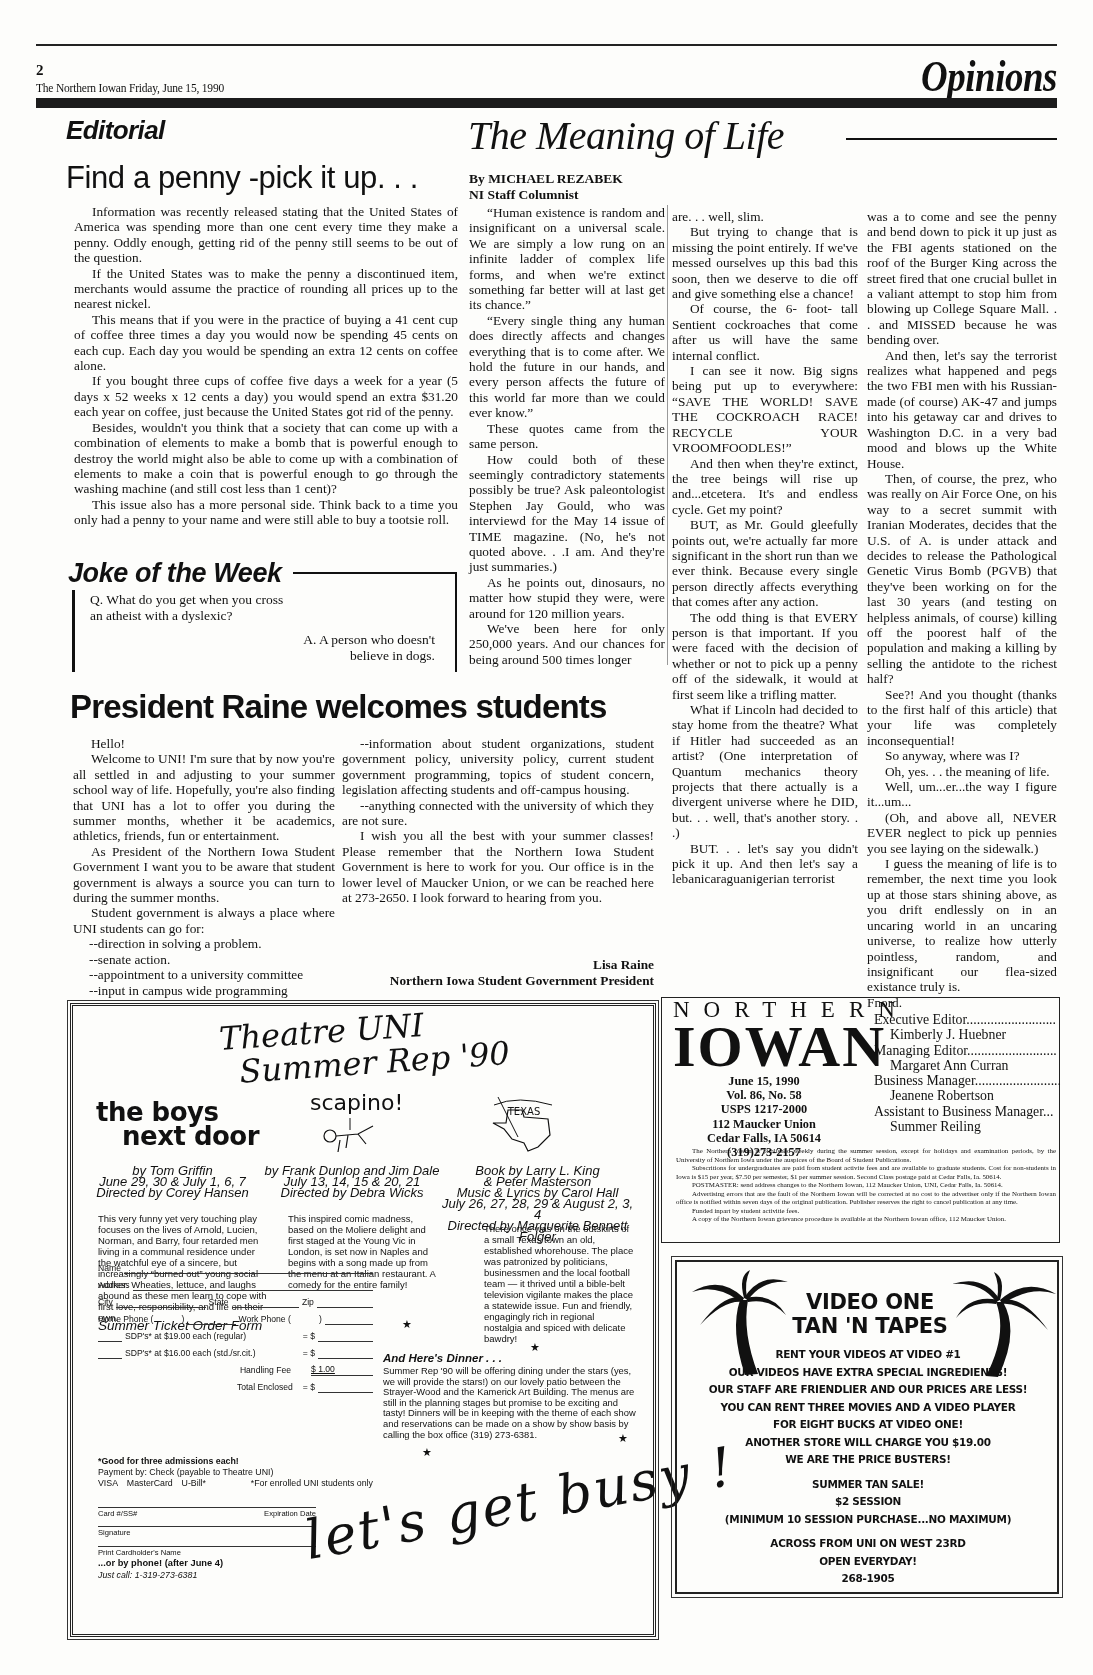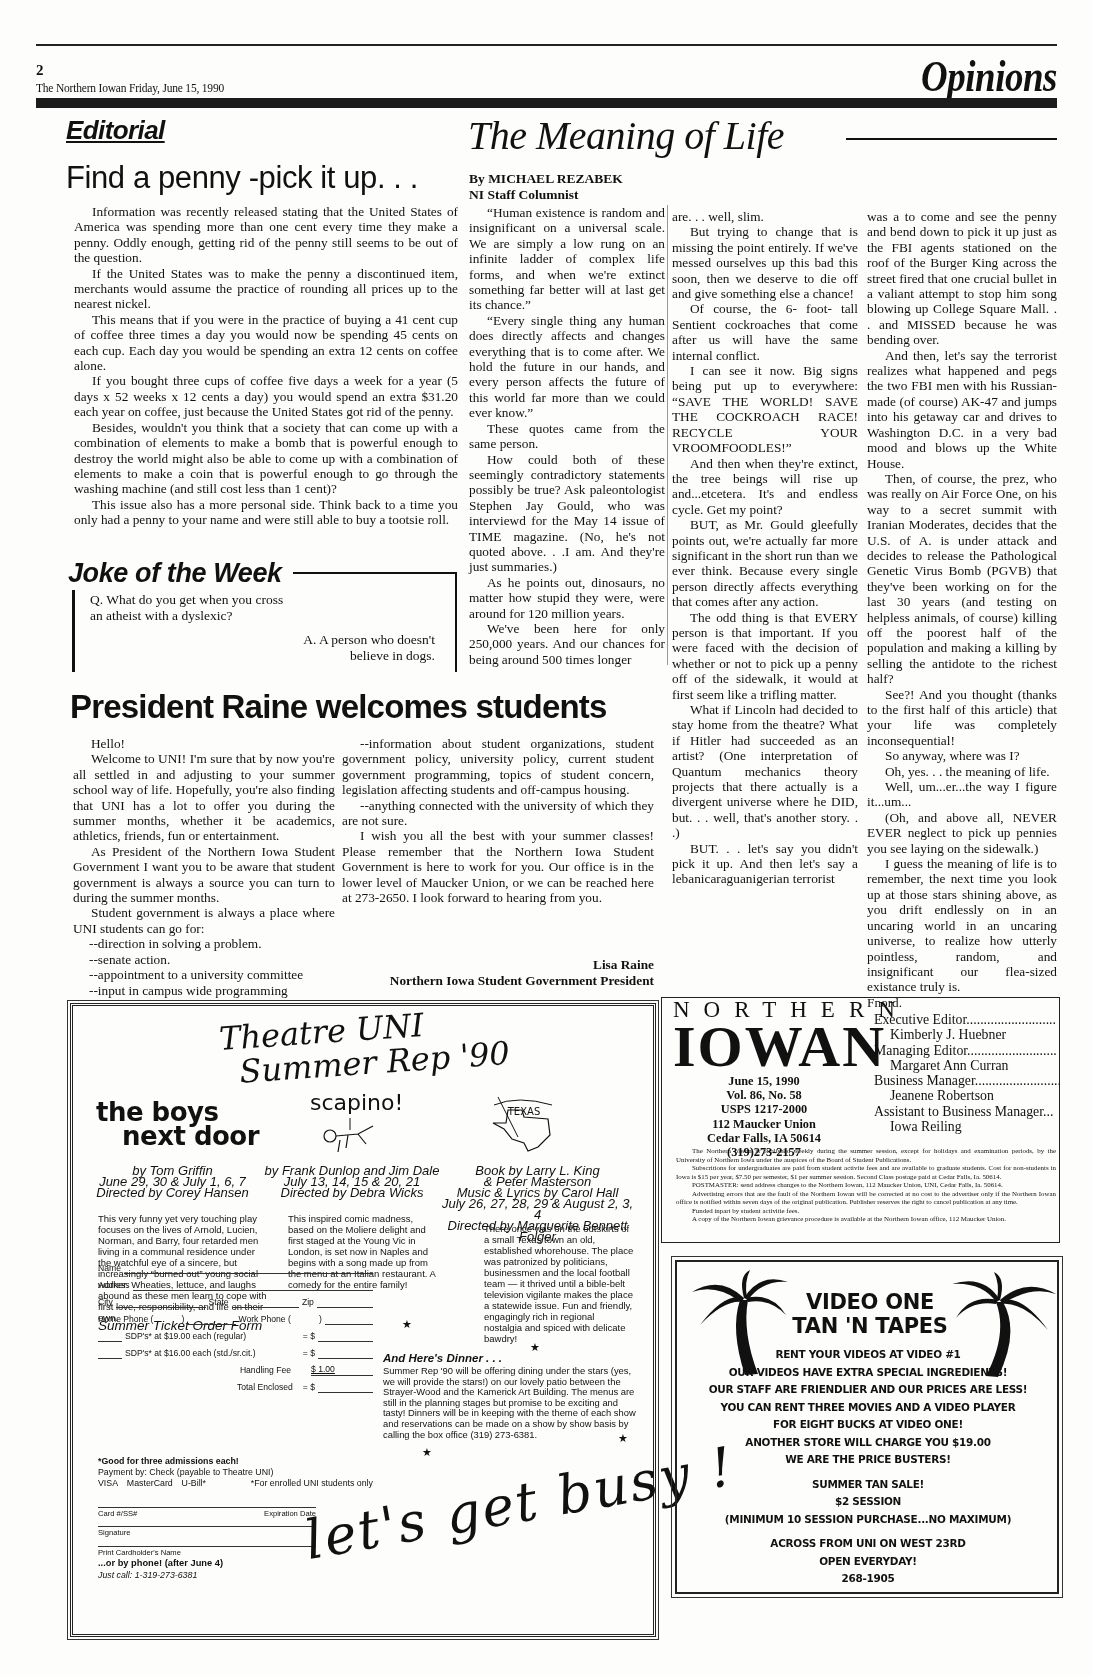--- a/index.html
+++ b/index.html
@@ -9,21 +9,21 @@
   .sans { font-family: "Liberation Sans", "DejaVu Sans", sans-serif; }
 
   
   #top-rule { left: 36px; top: 44px; width: 1021px; height: 2px; background: #222; }
   #page-num { left: 36px; top: 62px; font-size: 15px; font-weight: bold; }
   #folio { left: 36px; top: 82px; font-size: 11.5px; letter-spacing: -0.2px; }
   #section-title { right: 36px; top: 50px; font-size: 45px; font-style: italic; font-weight: bold; letter-spacing: -0.5px; transform: scaleX(0.82); transform-origin: right top; }
   #heavy-bar { left: 36px; top: 98px; width: 1021px; height: 10px; background: #1c1c1c; }
 
   
-  #editorial-label { left: 66px; top: 115px; font-size: 26px; font-weight: bold; font-style: italic; text-decoration: underline; letter-spacing: -0.6px; }
+  #editorial-label { left: 66px; top: 115px; font-size: 26px; font-weight: bold; font-style: italic; letter-spacing: -0.6px; }
   #editorial-head { left: 66px; top: 160px; font-size: 31px; letter-spacing: -0.4px; white-space: nowrap; }
   .col-text { font-size: 13.3px; line-height: 15.4px; text-align: justify; }
   .col-text p { text-indent: 18px; }
   #editorial-body { left: 74px; top: 204px; width: 384px; }
 
   
   #joke-title { left: 68px; top: 558px; font-size: 27px; font-weight: bold; font-style: italic; letter-spacing: -0.4px; white-space: nowrap; }
   #joke-rule-top { left: 293px; top: 572px; width: 164px; height: 2px; background: #111; }
   #joke-rule-right { left: 455px; top: 572px; width: 2px; height: 100px; background: #111; }
   #joke-rule-left { left: 72px; top: 590px; width: 3px; height: 82px; background: #111; }
@@ -152,21 +152,21 @@
   <p>But trying to change that is missing the point entirely. If we've messed ourselves up this bad this soon, then we deserve to die off and give something else a chance!</p>
   <p>Of course, the 6- foot- tall Sentient cockroaches that come after us will have the same internal conflict.</p>
   <p>I can see it now. Big signs being put up to everywhere: “SAVE THE WORLD! SAVE THE COCKROACH RACE! RECYCLE YOUR VROOMFOODLES!”</p>
   <p>And then when they're extinct, the tree beings will rise up and...etcetera. It's and endless cycle. Get my point?</p>
   <p>BUT, as Mr. Gould gleefully points out, we're actually far more significant in the short run than we ever think. Because every single person directly affects everything that comes after any action.</p>
   <p>The odd thing is that EVERY person is that important. If you were faced with the decision of whether or not to pick up a penny off of the sidewalk, it would at first seem like a trifling matter.</p>
   <p>What if Lincoln had decided to stay home from the theatre? What if Hitler had succeeded as an artist? (One interpretation of Quantum mechanics theory projects that there actually is a divergent universe where he DID, but. . . well, that's another story. . .)</p>
   <p>BUT. . . let's say you didn't pick it up. And then let's say a lebanicaraguanigerian terrorist</p>
 </div>
 <div id="mol-col3" class="abs col-text">
-  <p style="text-indent:0">was a to come and see the penny and bend down to pick it up just as the FBI agents stationed on the roof of the Burger King across the street fired that one crucial bullet in a valiant attempt to stop him song blowing up College Square Mall. . . and MISSED because he was bending over.</p>
+  <p style="text-indent:0">was a to come and see the penny and bend down to pick it up just as the FBI agents stationed on the roof of the Burger King across the street fired that one crucial bullet in a valiant attempt to stop him from blowing up College Square Mall. . . and MISSED because he was bending over.</p>
   <p>And then, let's say the terrorist realizes what happened and pegs the two FBI men with his Russian-made (of course) AK-47 and jumps into his getaway car and drives to Washington D.C. in a very bad mood and blows up the White House.</p>
   <p>Then, of course, the prez, who was really on Air Force One, on his way to a secret summit with Iranian Moderates, decides that the U.S. of A. is under attack and decides to release the Pathological Genetic Virus Bomb (PGVB) that they've been working on for the last 30 years (and testing on helpless animals, of course) killing off the poorest half of the population and making a killing by selling the antidote to the richest half?</p>
   <p>See?! And you thought (thanks to the first half of this article) that your life was completely inconsequential!</p>
   <p>So anyway, where was I?</p>
   <p>Oh, yes. . . the meaning of life.</p>
   <p>Well, um...er...the way I figure it...um...</p>
   <p>(Oh, and above all, NEVER EVER neglect to pick up pennies you see laying on the sidewalk.)</p>
   <p>I guess the meaning of life is to remember, the next time you look up at those stars shining above, as you drift endlessly on in an uncaring world in an uncaring universe, to realize how utterly pointless, random, and insignificant our flea-sized existance truly is.</p>
   <p style="text-indent:0">Fnord.</p>
 </div>
@@ -332,21 +332,21 @@
   <div>(319)273-2157</div>
 </div>
 <div id="ni-staff" class="abs">
   <div class="role">Executive Editor..........................</div>
   <div class="name">Kimberly J. Huebner</div>
   <div class="role">Managing Editor..........................</div>
   <div class="name">Margaret Ann Curran</div>
   <div class="role">Business Manager.........................</div>
   <div class="name">Jeanene Robertson</div>
   <div class="role">Assistant to Business Manager...</div>
-  <div class="name">Iowa Reiling</div>
+  <div class="name">Summer Reiling</div>
 </div>
 <div id="ni-fine" class="abs">
   <p>The Northern Iowan is published weekly during the summer session, except for holidays and examination periods, by the University of Northern Iowa under the auspices of the Board of Student Publications.</p>
   <p>Subscritions for undergraduates are paid from student activite fees and are available to graduate students. Cost for non-students in Iowa is $15 per year, $7.50 per semester, $1 per summer session. Second Class postage paid at Cedar Falls, Ia. 50614.</p>
   <p>POSTMASTER: send address changes to the Northern Iowan, 112 Maucker Union, UNI, Cedar Falls, Ia. 50614.</p>
   <p>Advertising errors that are the fault of the Northern Iowan will be corrected at no cost to the advertiser only if the Northern Iowan office is notified within seven days of the original publication. Publisher reserves the right to cancel publication at any time.</p>
   <p>Funded inpart by student activitie fees.</p>
   <p>A copy of the Northern Iowan grievance procedure is available at the Northern Iowan office, 112 Maucker Union.</p>
 </div>
 

